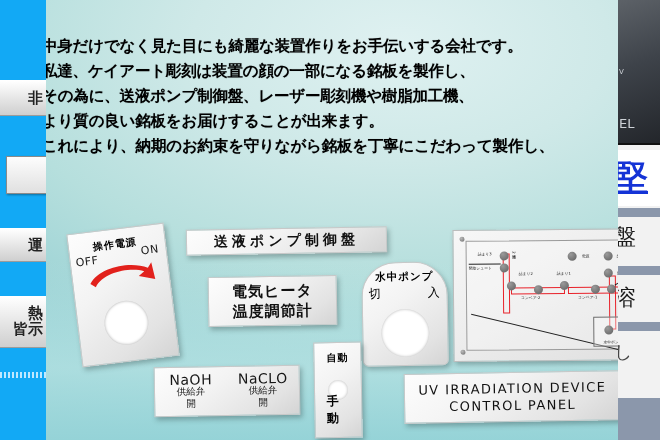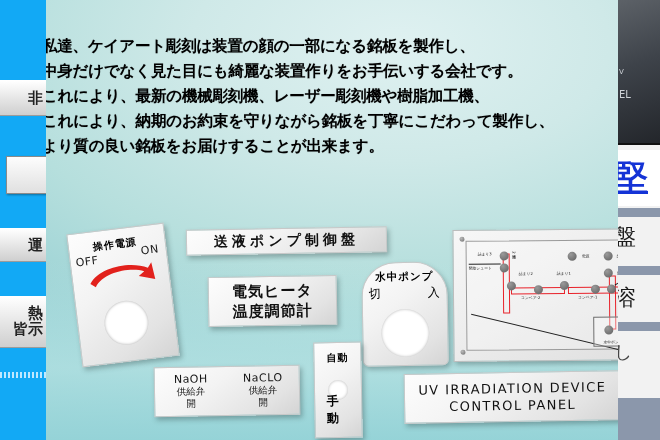--- a/index.html
+++ b/index.html
@@ -43,21 +43,21 @@
 
   .bg-right{
     position:absolute;right:0;top:0;width:46px;height:440px;background:#f2f2f2;
   }
   .bg-right .photo{
     position:absolute;left:0;top:0;width:46px;height:143px;
     background:linear-gradient(160deg,#5d6268 0%,#3e434a 45%,#23262b 100%);
     border-bottom:2px solid #111;
   }
   .bg-right .photo .t1{position:absolute;left:5px;top:68px;font-size:7px;color:#cfd3d8;}
-  .bg-right .photo .t2{position:absolute;left:5px;top:89px;font-size:10px;color:#cfd3d8;}
+  .bg-right .photo .t2{position:absolute;left:5px;top:116px;font-size:13px;color:#cfd3d8;}
   .bg-right .link{
     position:absolute;left:0;top:150px;width:46px;height:56px;
     background:#ffffff;color:#1433d6;font-size:34px;font-weight:700;
     display:flex;align-items:center;justify-content:flex-start;
     text-decoration:underline;overflow:hidden;
   }
   .bg-right .rrow{
     position:absolute;left:0;width:46px;overflow:hidden;white-space:nowrap;
     font-size:22px;color:#1a1a1a;display:flex;align-items:center;
   }
@@ -147,21 +147,21 @@
     box-shadow:inset 0 0 3px rgba(0,0,0,.3);
   }
 
   
   #plate-valves{left:108px;top:366px;width:146px;height:50px;transform:rotate(-1deg);}
   #plate-valves .cols{position:absolute;inset:0;display:flex;}
   #plate-valves .col{
     flex:1;display:flex;flex-direction:column;align-items:center;justify-content:center;
     font-size:9.5px;line-height:12px;color:#111;
   }
-  #plate-valves .col .top{font-size:11px;letter-spacing:0.5px;}
+  #plate-valves .col .top{font-size:14px;letter-spacing:0.5px;}
 
   
   #plate-auto{left:268px;top:342px;width:48px;height:96px;transform:rotate(-1deg);}
   #plate-auto .t-top{position:absolute;left:50%;transform:translateX(-50%);top:8px;
      font-size:10px;font-weight:700;letter-spacing:1px;}
   #plate-auto .t-bot{position:absolute;left:50%;transform:translateX(-50%);bottom:10px;
      font-size:12px;font-weight:700;letter-spacing:1px;}
   #plate-auto .hole{
     position:absolute;left:50%;top:37px;transform:translateX(-50%);
     width:20px;height:20px;border-radius:50%;background:#fff;
@@ -238,25 +238,25 @@
     <div class="rsep sp2"></div>
     <div class="rrow r2">溶</div>
     <div class="rsep sp3"></div>
     <div class="rrow r3">し</div>
     <div class="rsep sp4"></div>
   </div>
 
   <div class="card">
 
     <div class="intro">
+      <div class="ln">中身だけでなく見た目にも綺麗な装置作りをお手伝いする会社です。</div>
       <div class="ln">私達、ケイアート彫刻は装置の顔の一部になる銘板を製作し、</div>
-      <div class="ln">中身だけでなく見た目にも綺麗な装置作りをお手伝いする会社です。</div>
-      <div class="ln">これにより、最新の機械彫刻機、レーザー彫刻機や樹脂加工機、</div>
+      <div class="ln">その為に、送液ポンプ制御盤、レーザー彫刻機や樹脂加工機、</div>
+      <div class="ln">より質の良い銘板をお届けすることが出来ます。</div>
       <div class="ln">これにより、納期のお約束を守りながら銘板を丁寧にこだわって製作し、</div>
-      <div class="ln">より質の良い銘板をお届けすることが出来ます。</div>
     </div>
 
     <div class="plate" id="plate-power">
       <div class="plate-face">
         <div class="t-main">操作電源</div>
         <div class="t-off eng">OFF</div>
         <div class="t-on eng">ON</div>
         <svg class="arrow" width="72" height="28" viewBox="0 0 72 28">
           <path d="M3 19 C14 3, 46 1, 62 10 L66 5 L68 22 L52 17 L58 13 C44 7, 17 9, 8 23 Z" fill="#e2211c"></path>
         </svg>

